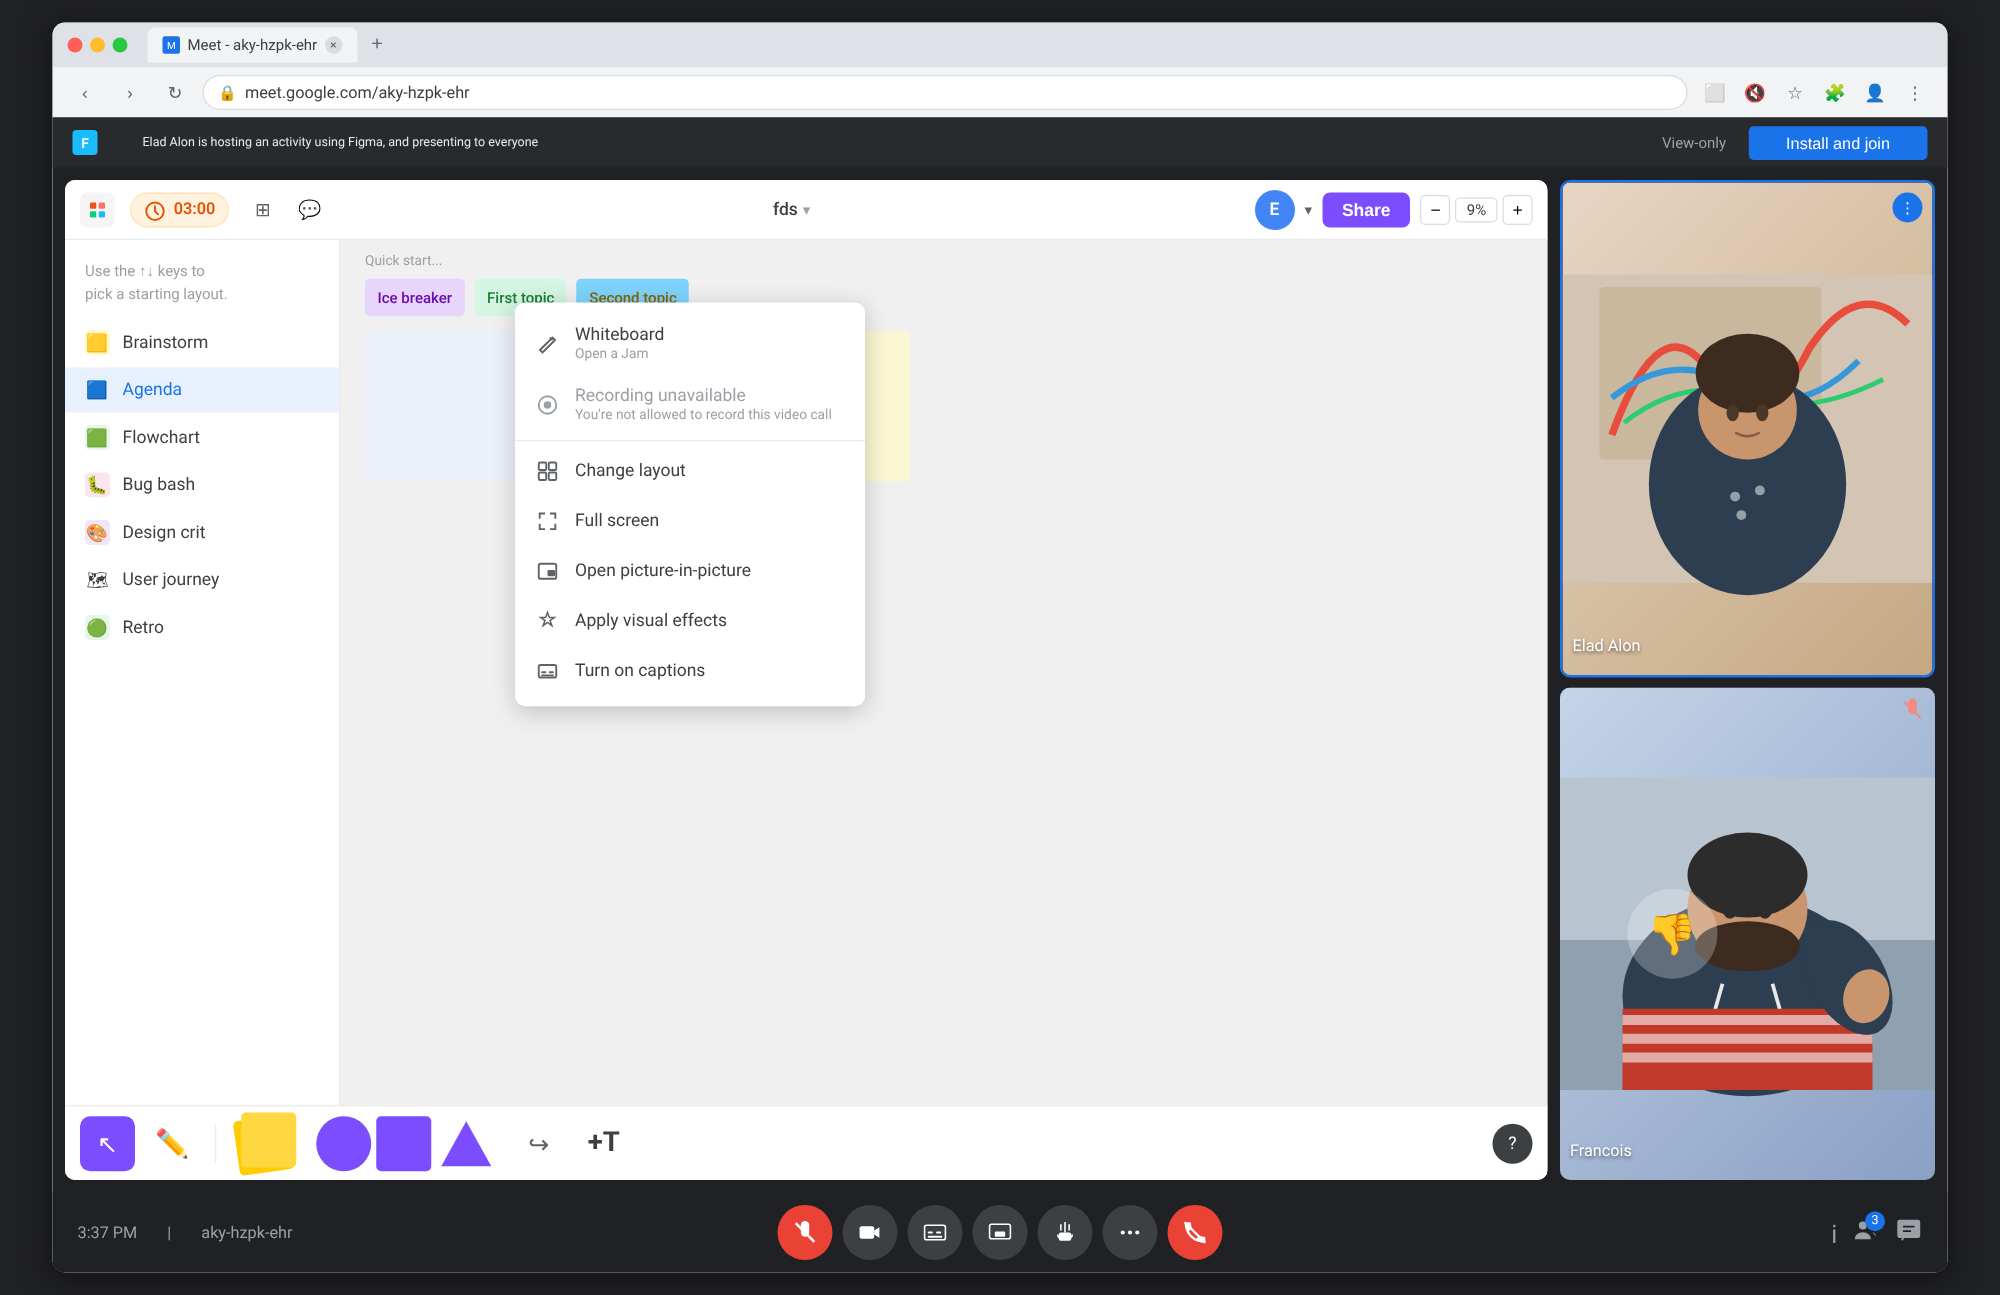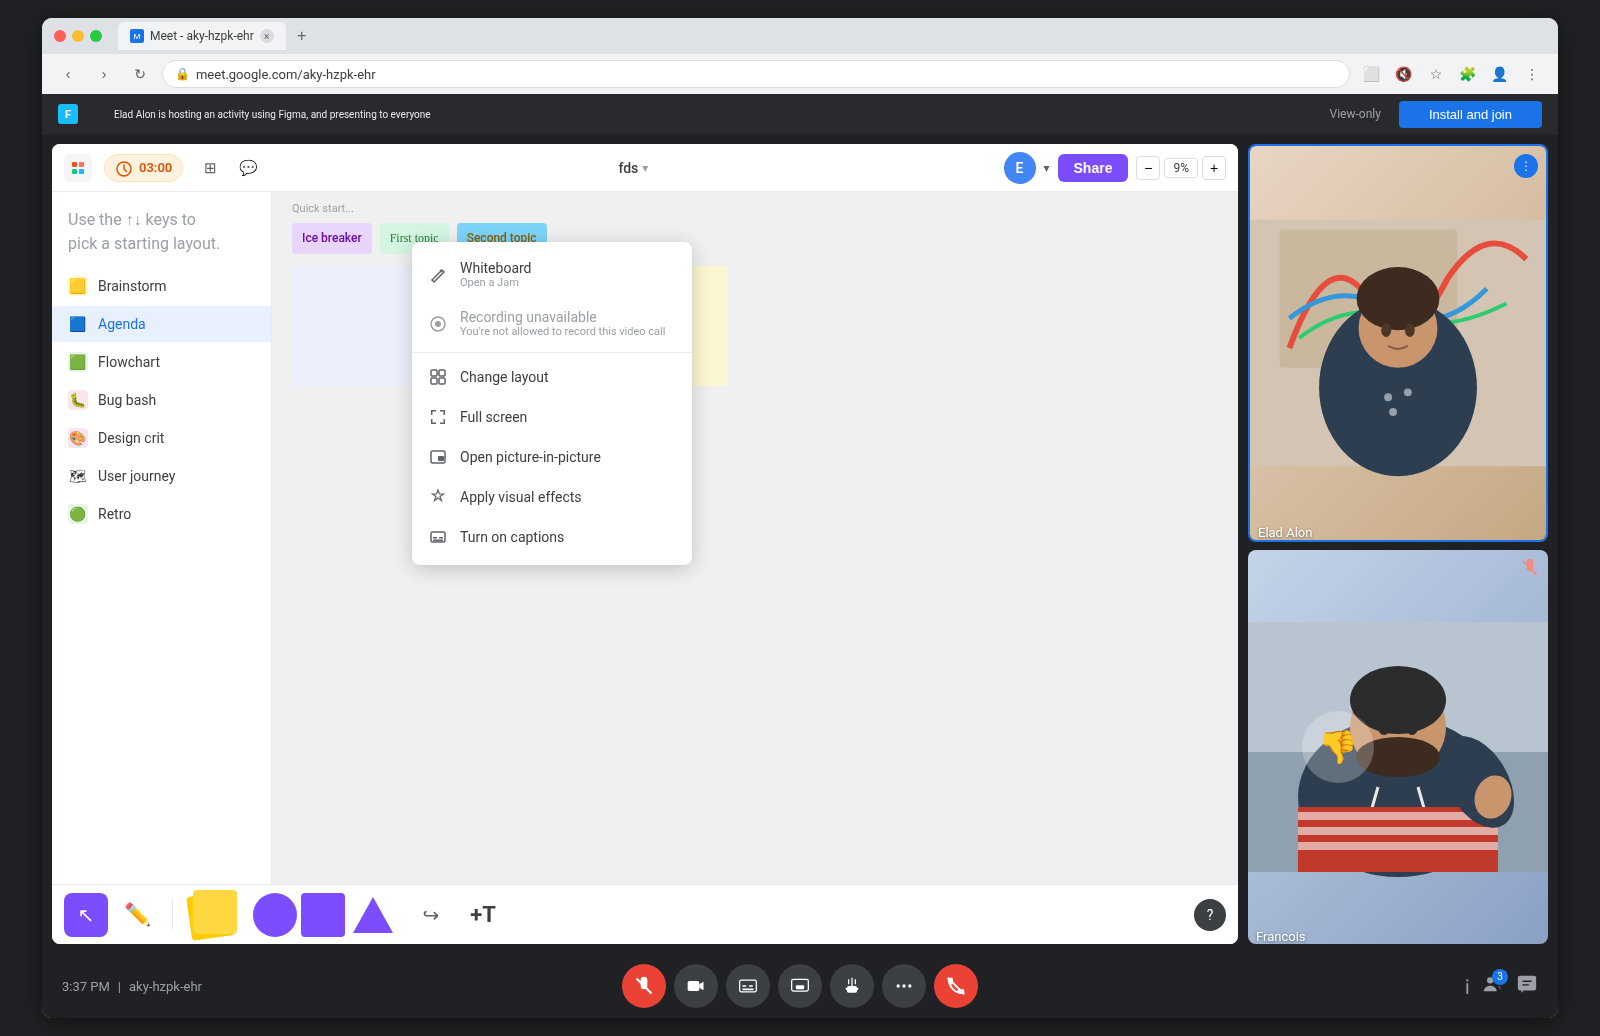--- a/index.html
+++ b/index.html
@@ -374,21 +374,21 @@
       width: 220px;
       background: #fff;
       border-right: 1px solid #e8eaed;
       display: flex;
       flex-direction: column;
       padding: 16px 0;
       flex-shrink: 0;
     }
 
     .left-panel-hint {
-      font-size: 16px;
+      font-size: 12px;
       color: #9aa0a6;
       padding: 0 16px 12px;
       line-height: 1.5;
     }
 
     .template-list {
       display: flex;
       flex-direction: column;
       gap: 2px;
     }
@@ -449,21 +449,21 @@
     }
 
     .topic-tag {
       padding: 8px 10px;
       border-radius: 4px;
       font-size: 12px;
       font-weight: 500;
     }
 
     .tag-purple { background: #e8d5fb; color: #6a0dad; }
-    .tag-green { background: #d4f5e2; color: #1e7e34; font-family: Liberation Serif, serif; }
+    .tag-green { background: #d4f5e2; color: #1e7e34; }
     .tag-yellow { background: #7dd3fc; color: #856404; }
 
     
     .context-menu {
       position: absolute;
       top: 50px;
       left: 140px;
       background: #fff;
       border-radius: 8px;
       box-shadow: 0 4px 20px rgba(0,0,0,0.2);
@@ -580,21 +580,21 @@
       overflow: hidden;
       position: relative;
     }
 
     .video-panel.active-speaker {
       border: 2px solid #1a73e8;
     }
 
     .video-label {
       position: absolute;
-      bottom: 0;
+      bottom: 15px;
       left: 8px;
       color: #fff;
       font-size: 13px;
       text-shadow: 0 1px 3px rgba(0,0,0,0.5);
     }
 
     .video-more-btn {
       position: absolute;
       top: 8px;
       right: 8px;
@@ -656,21 +656,21 @@
       position: relative;
     }
 
     .time-label {
       position: absolute;
       left: 20px;
       color: #9aa0a6;
       font-size: 13px;
       display: flex;
       align-items: flex-end;
-      gap: 8px;
+      gap: 24px;
     }
 
     .control-btn {
       width: 44px;
       height: 44px;
       border-radius: 50%;
       border: none;
       background: #3c4043;
       color: #e8eaed;
       display: flex;

